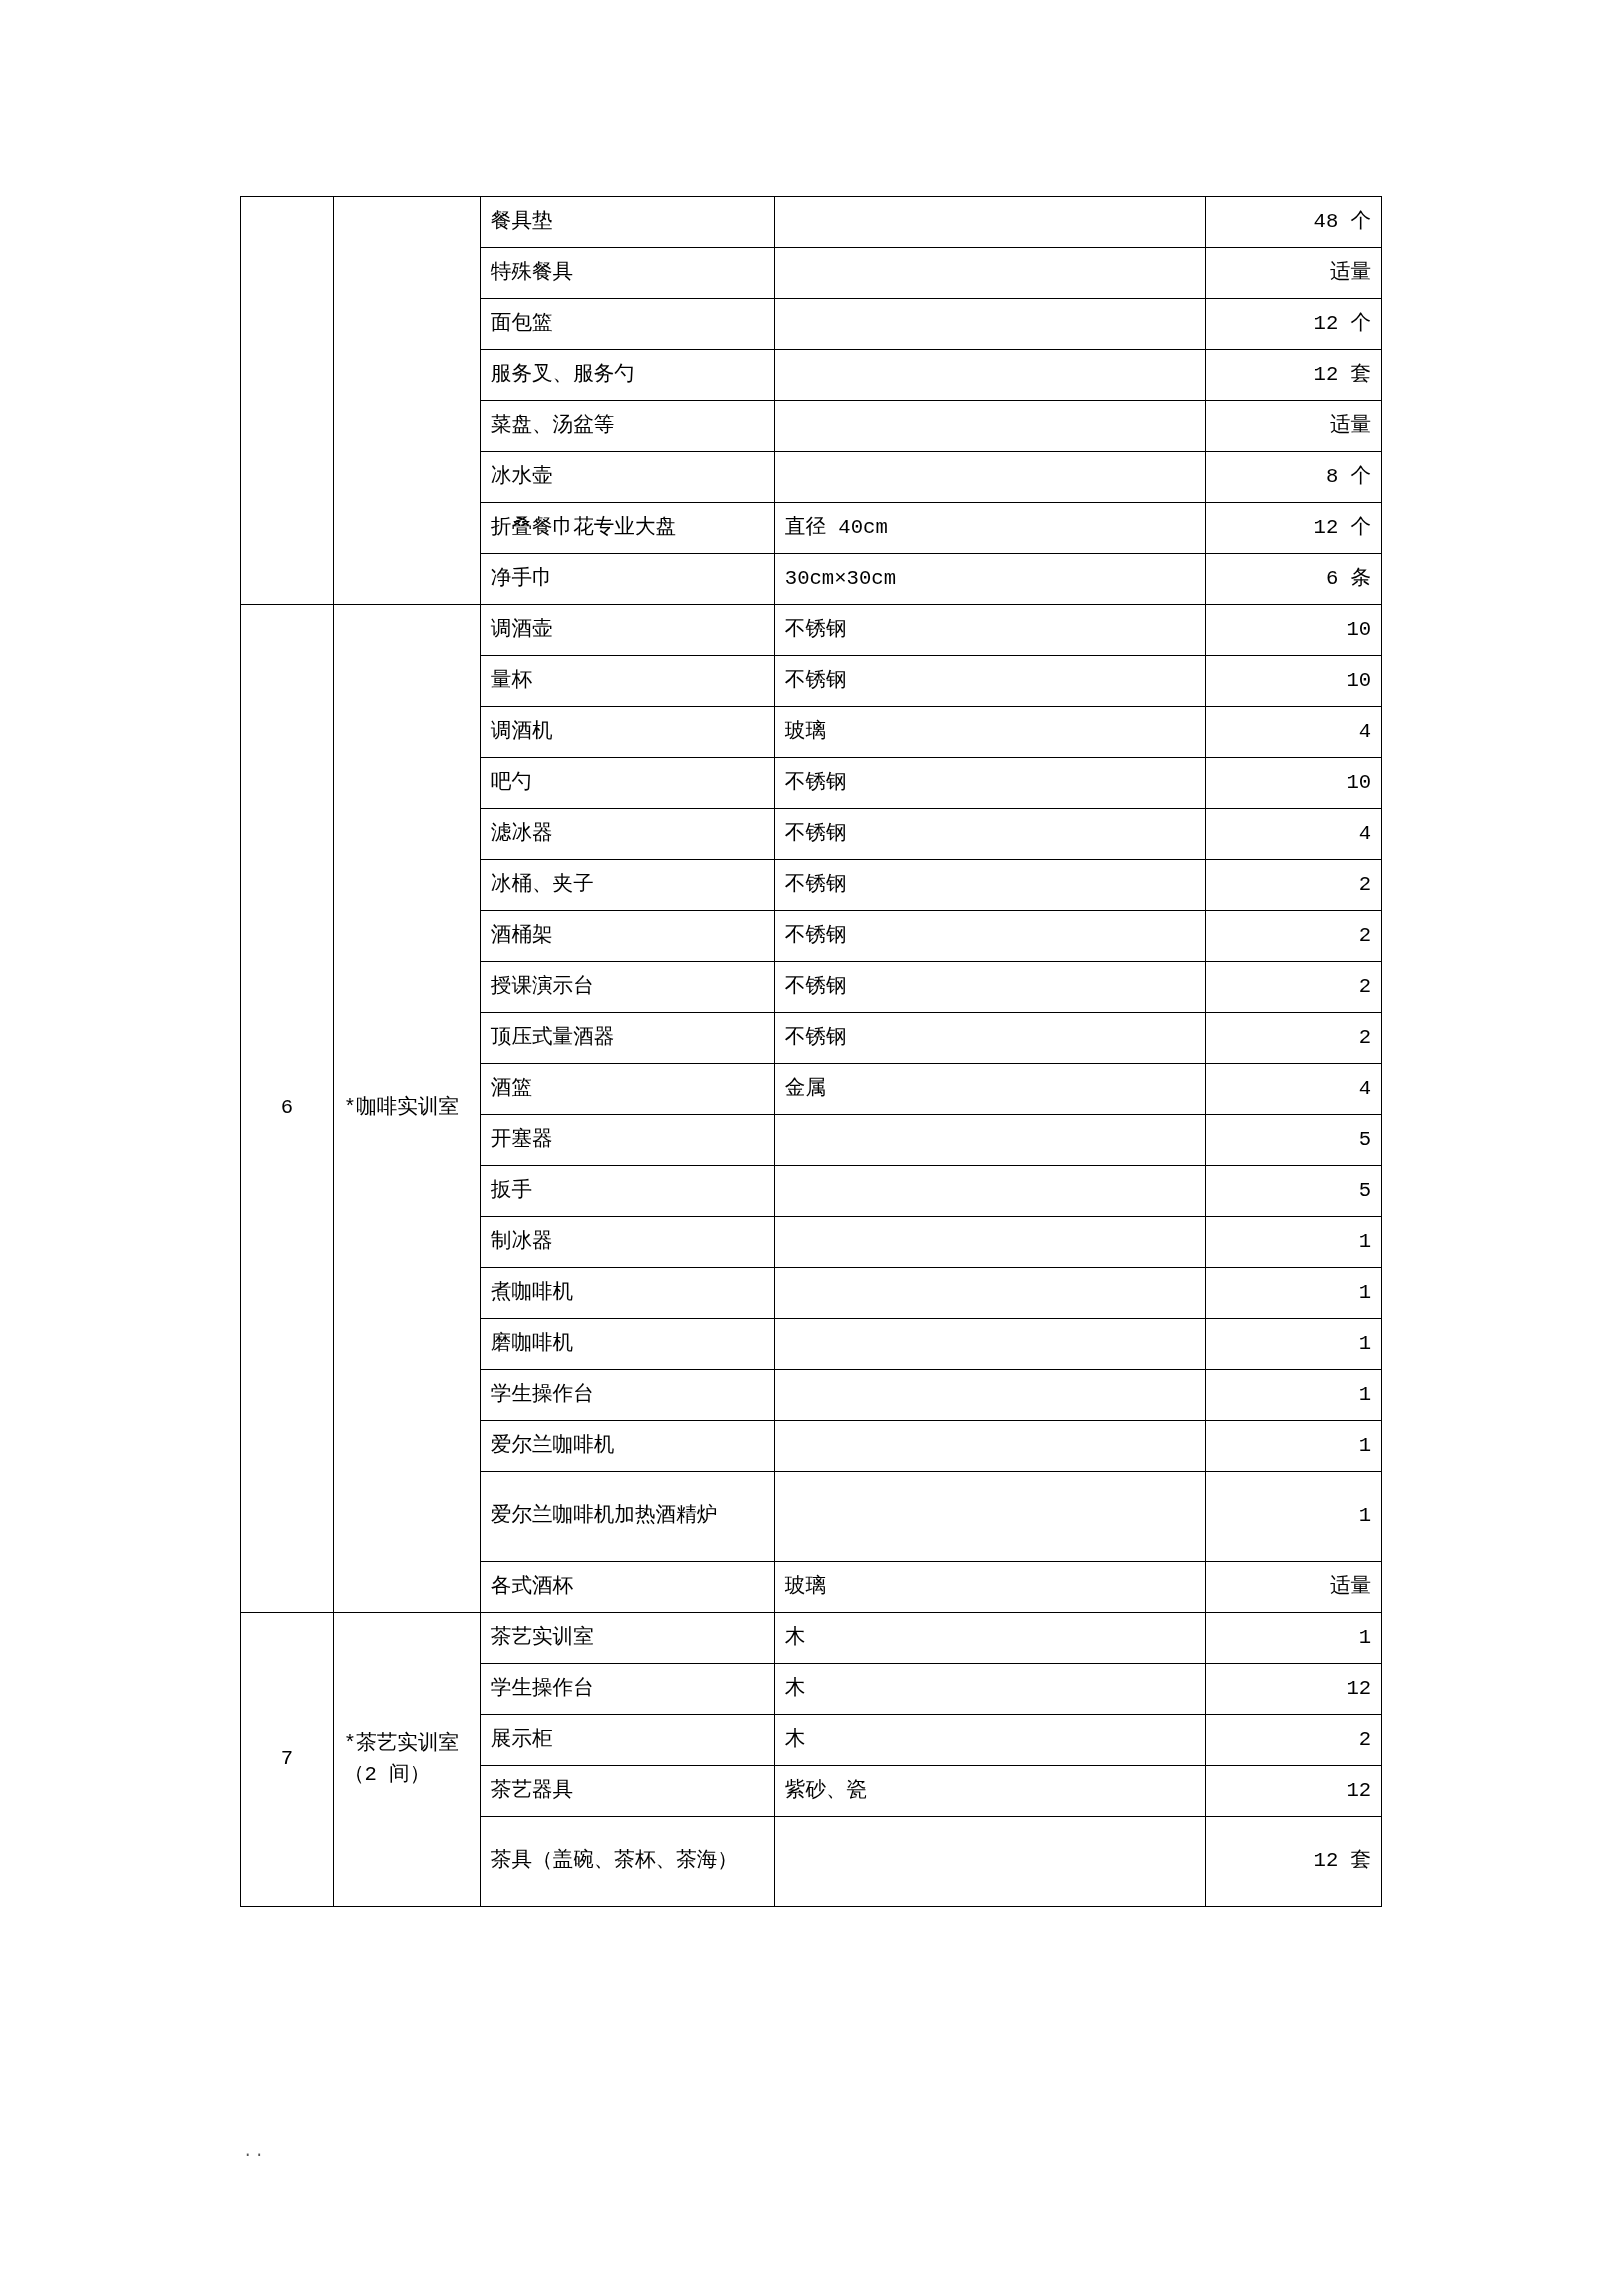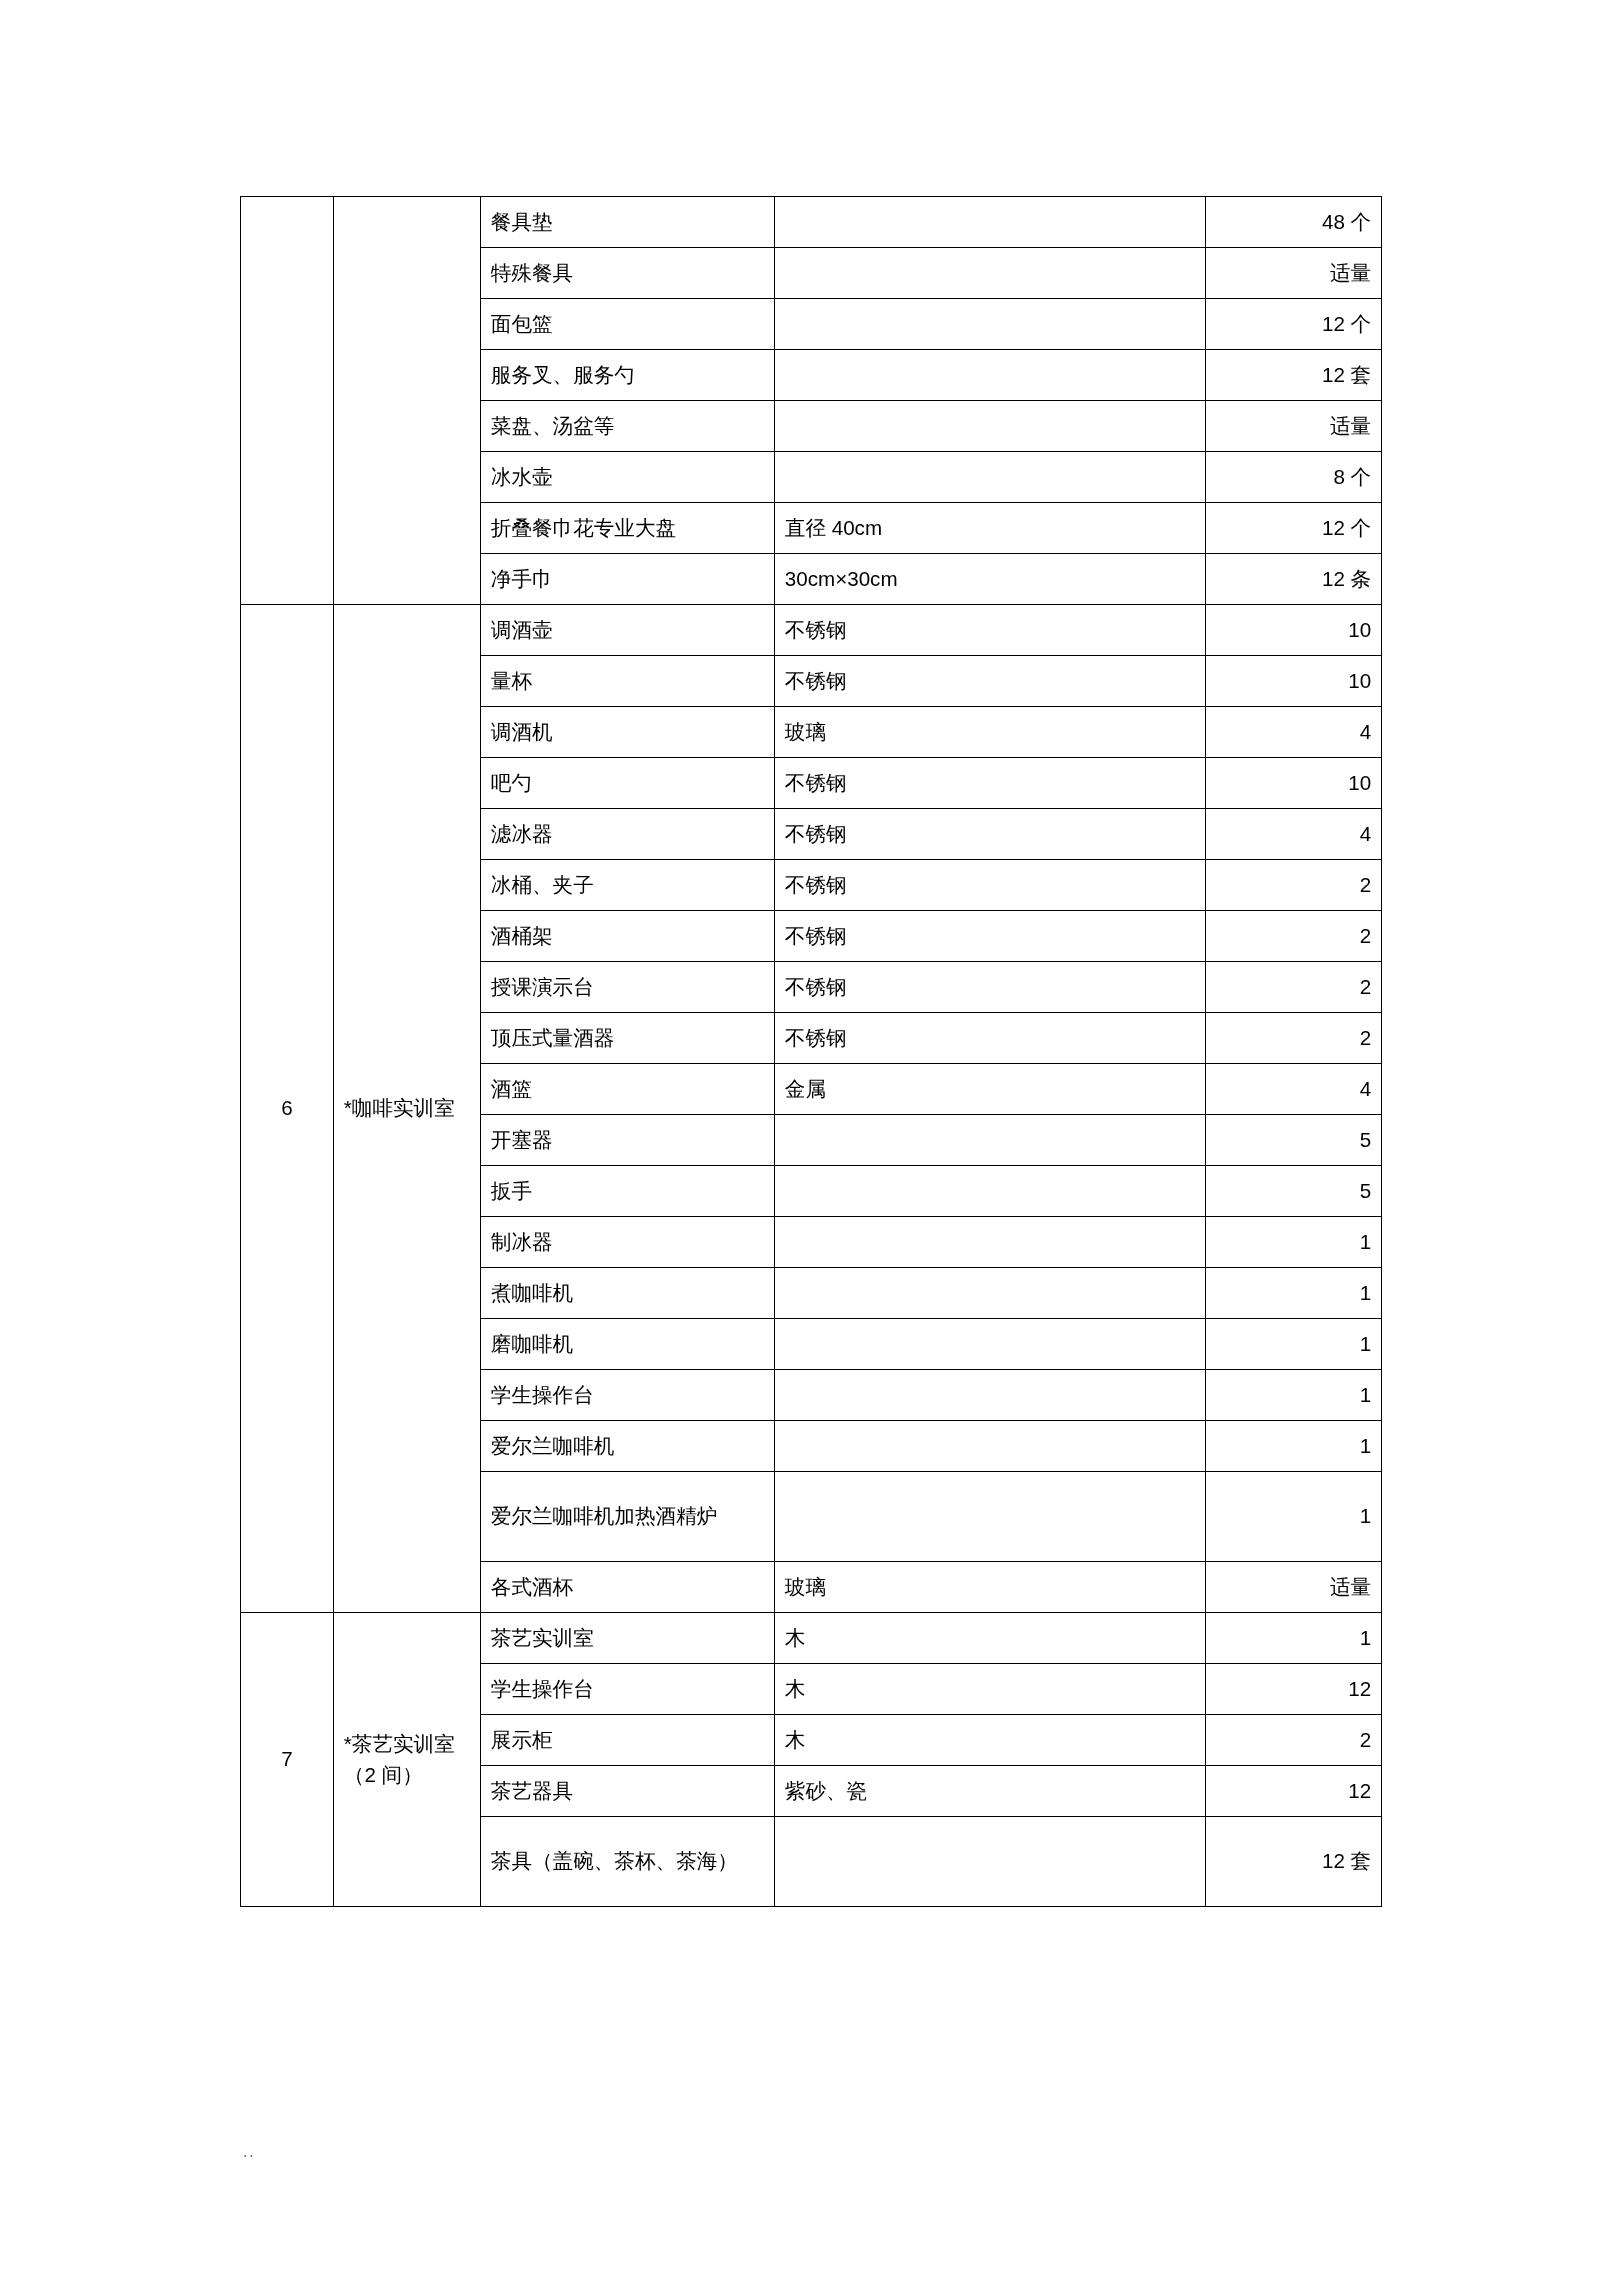--- a/index.html
+++ b/index.html
@@ -5,21 +5,21 @@
   html, body {
     margin: 0;
     padding: 0;
     background: #ffffff;
   }
   .page {
     position: relative;
     width: 1621px;
     height: 2293px;
     background: #ffffff;
-    font-family: Liberation Sans, sans-serif;
+    font-family: Liberation Mono, monospace;
     box-sizing: border-box;
   }
   .table-wrap {
     position: absolute;
     left: 240px;
     top: 196px;
     width: 1142px;
   }
   table.spec {
     border-collapse: collapse;
@@ -122,21 +122,21 @@
             <td class="qty">8 个</td>
           </tr>
           <tr class="rowh">
             <td class="name">折叠餐巾花专业大盘</td>
             <td class="spec">直径 40cm</td>
             <td class="qty">12 个</td>
           </tr>
           <tr class="rowh">
             <td class="name">净手巾</td>
             <td class="spec">30cm×30cm</td>
-            <td class="qty">12 条</td>
+            <td class="qty">6 条</td>
           </tr>
           <tr class="rowh">
             <td class="idx" rowspan="19">6</td>
             <td class="room" rowspan="19">*咖啡实训室</td>
             <td class="name">调酒壶</td>
             <td class="spec">不锈钢</td>
             <td class="qty">10</td>
           </tr>
           <tr class="rowh">
             <td class="name">量杯</td>

